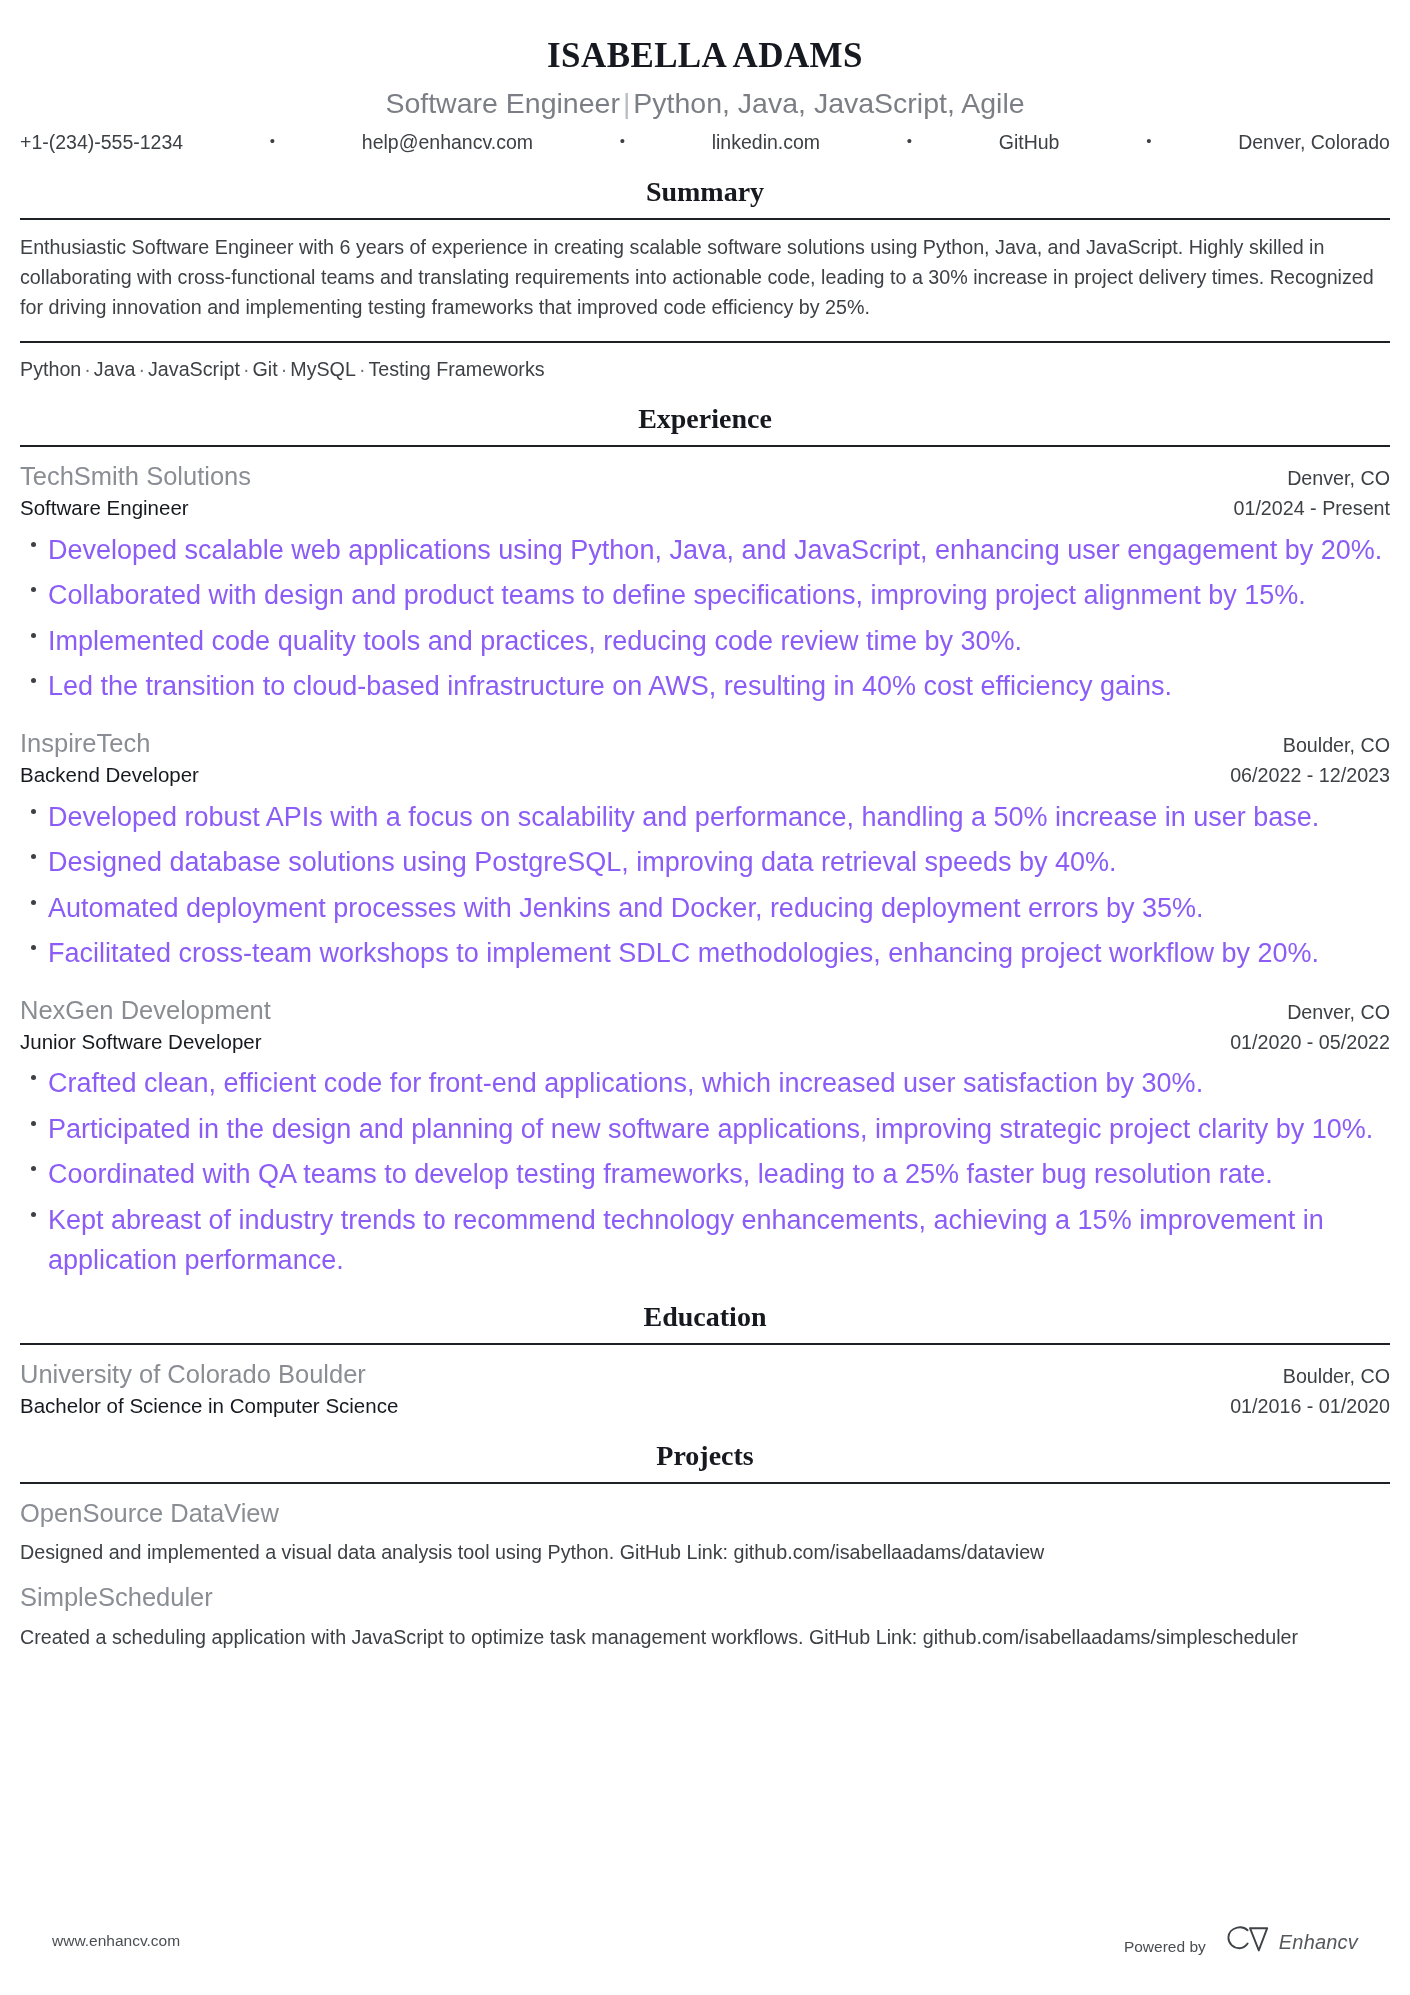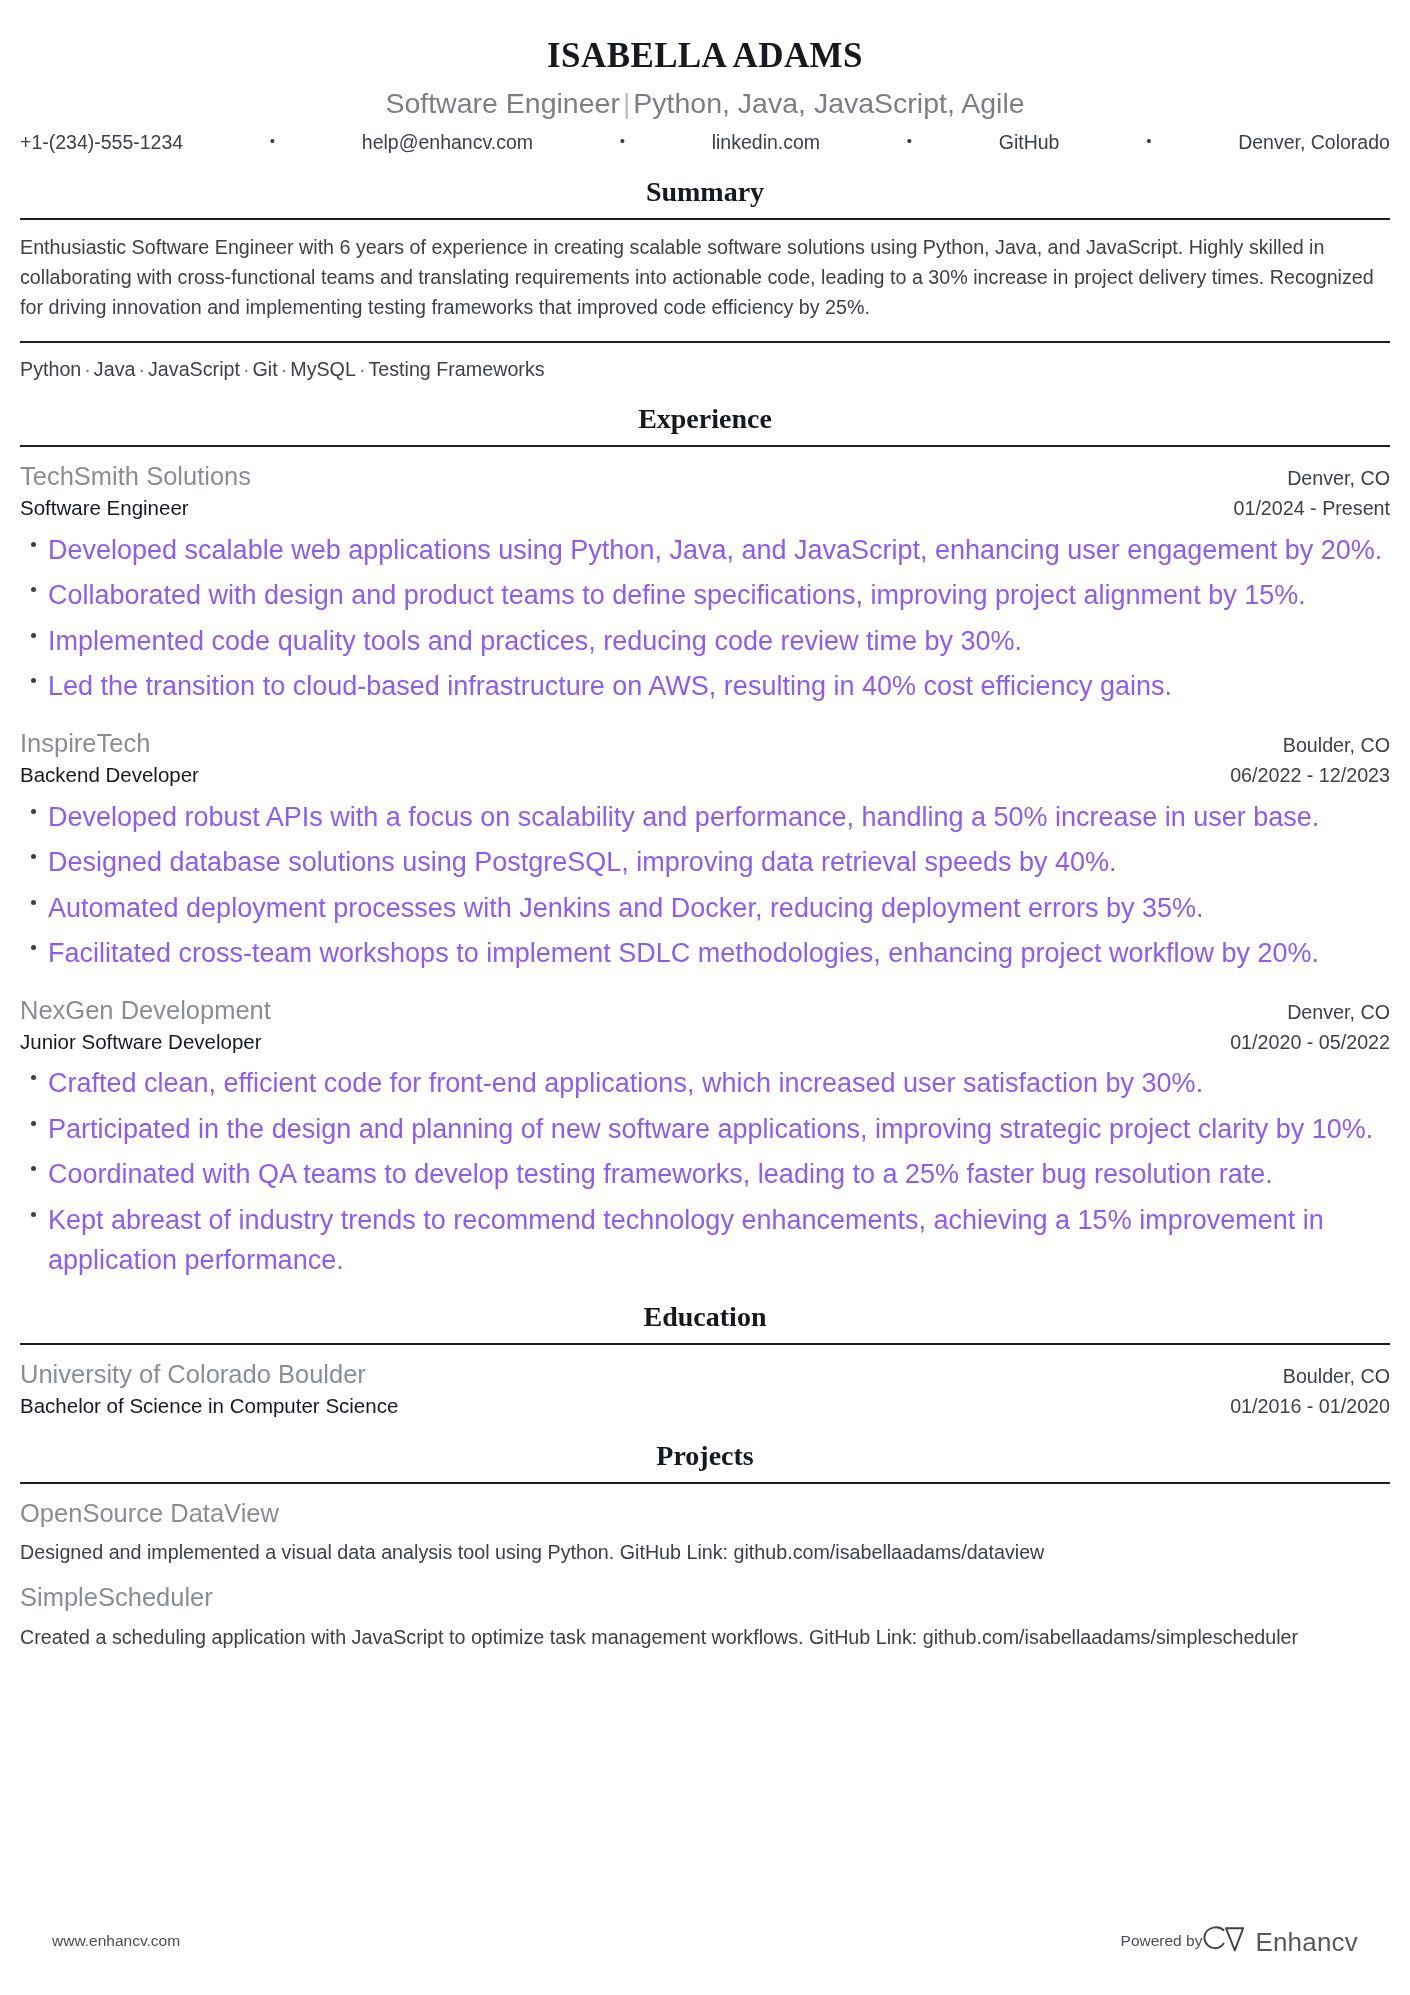--- a/index.html
+++ b/index.html
@@ -190,37 +190,39 @@
     justify-content: space-between;
     align-items: center;
   }
   .footer-url {
     font-size: 15.5px;
     color: #4a4d52;
     line-height: 1.2;
   }
   .footer-brand {
     display: flex;
-    align-items: center;
+    align-items: flex-end;
+    gap: 20px;
   }
   .powered-by {
     font-size: 15.5px;
     color: #4a4d52;
     line-height: 1.2;
   }
   .brand-lockup {
     display: flex;
     align-items: center;
     gap: 9px;
   }
   .brand-name {
-    font-size: 26px;
+    font-size: 20px;
     color: #55585d;
     letter-spacing: 0.2px;
     line-height: 1;
+    font-style: italic;
   }
 </style>
 </head>
 <body>
 
 <div class="page">
 
   <div class="header">
     <h1 class="full-name">ISABELLA ADAMS</h1>
     <div class="headline">

